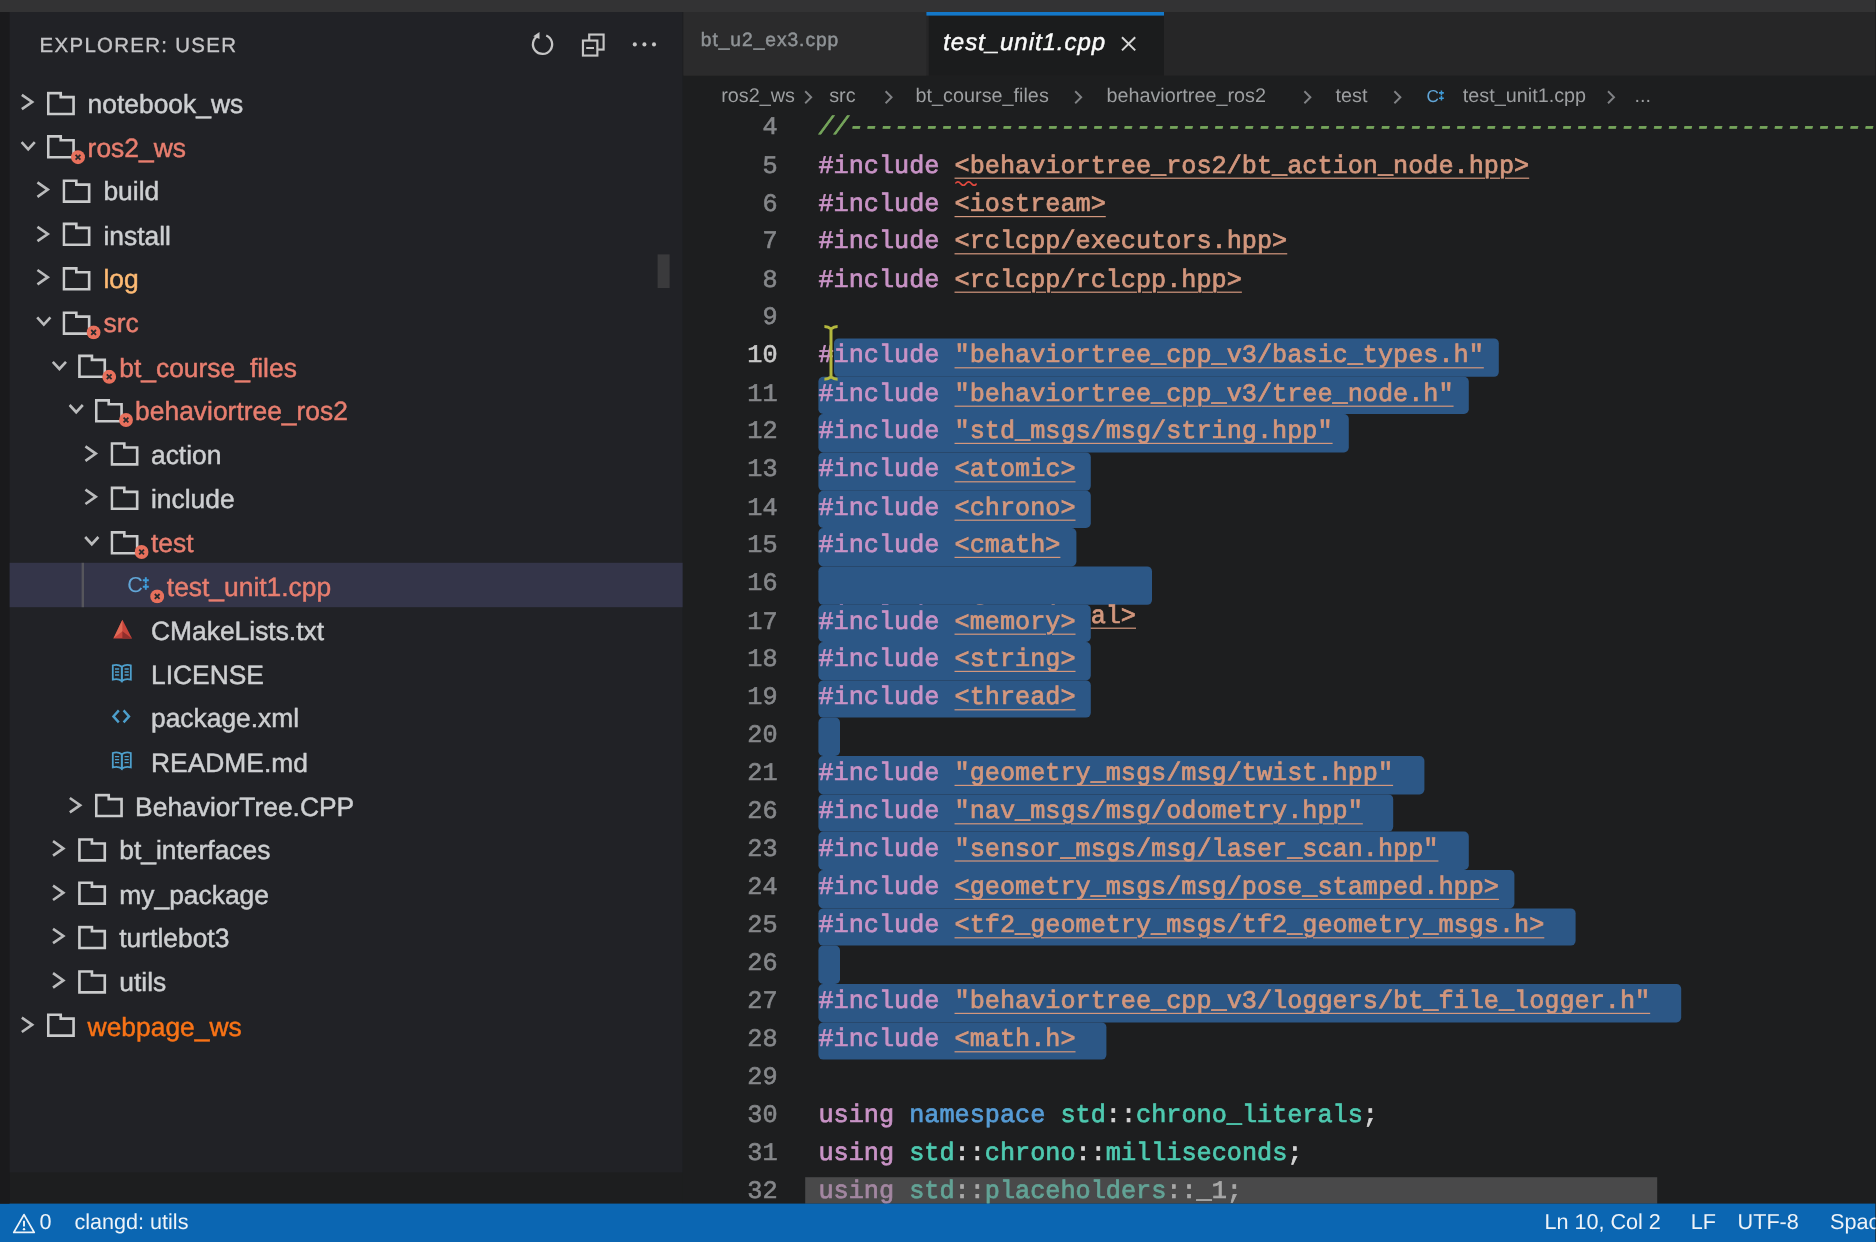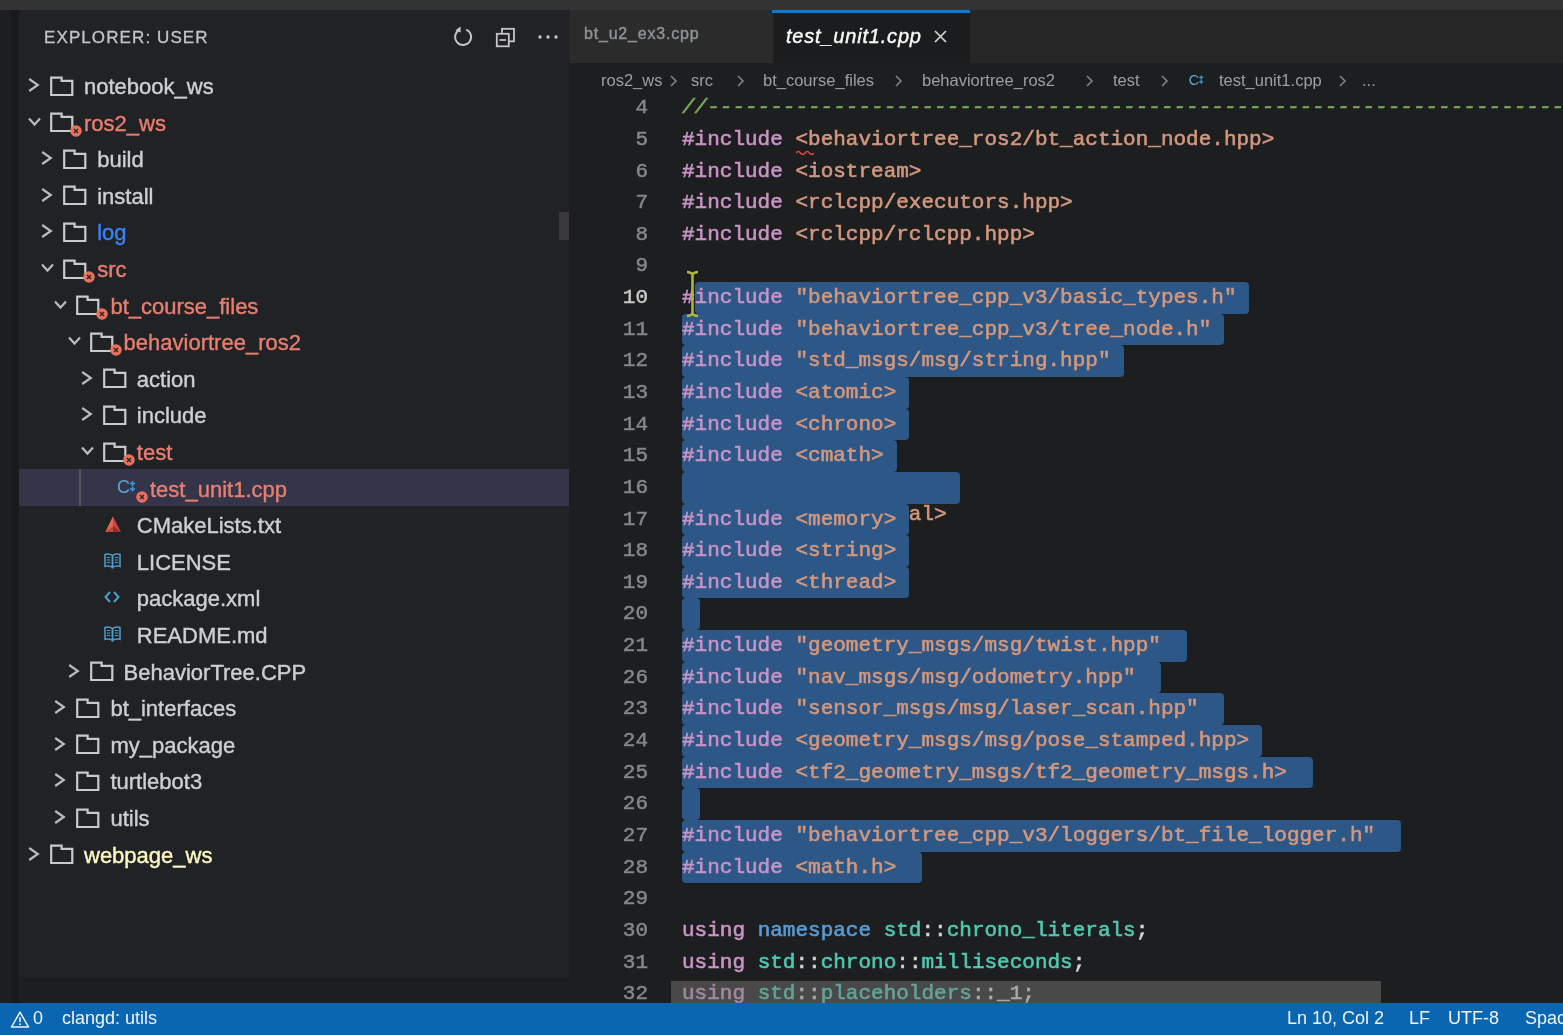--- a/index.html
+++ b/index.html
@@ -1,25 +1,25 @@
 <!DOCTYPE html>
 <html><head><meta charset="utf-8"><title>t</title><style>
 *{margin:0;padding:0;box-sizing:border-box}
 svg{display:block}
 html,body{width:1563px;height:1035px;overflow:hidden;background:#1d1e1f;font-family:"Liberation Sans",sans-serif;position:relative}
 .tl{position:absolute;font-size:22px;white-space:pre;-webkit-text-stroke:.4px}
 .gut{position:absolute;width:79px;left:569px;text-align:right;font:21px "Liberation Mono",monospace;line-height:31.64px;height:31.64px;-webkit-text-stroke:.5px}
 .cl{position:absolute;left:682.0px;font:21px "Liberation Mono",monospace;line-height:31.64px;height:31.64px;white-space:pre;-webkit-text-stroke:.6px}
 .pp{color:#c993c6} .kw{color:#569CD6} .str{color:#d3977d} .cmt{color:#76a65c;font-style:italic} .typ{color:#4EC9B0} .pun{color:#d4d4d4}
-.u{text-decoration-thickness:1.3px;text-underline-offset:4px}
+.u{text-decoration:underline;text-decoration-thickness:1.3px;text-underline-offset:4px}
 </style></head><body>
 
 <div style="position:absolute;left:0;top:0;width:1563px;height:10px;background:#333334"></div>
 
-<div style="position:absolute;left:11px;top:10px;width:569px;height:967px;background:#212226">
+<div style="position:absolute;left:0;top:10px;width:569px;height:967px;background:#212226">
   <div style="position:absolute;left:0;top:0;width:8px;height:993px;background:#1a1a1c;z-index:5"></div>
   <div style="position:absolute;left:33px;top:18px;font-size:17px;letter-spacing:1.1px;color:#c5c5c7;-webkit-text-stroke:.3px">EXPLORER: USER</div>
   <div style="position:absolute;left:441px;top:16px">
       <svg width="22" height="22" viewBox="0 0 22 22" style="">
         <path d="M7.6 3.8 A8 8 0 1 0 14.2 3.6" fill="none" stroke="#c5c5c5" stroke-width="1.9"></path>
         <path d="M8.6 0.6 L8.6 6.4 L3.4 4.2 Z" fill="#c5c5c5"></path>
       </svg>
     </div>
   <div style="position:absolute;left:483px;top:16px">
       <svg width="22" height="22" viewBox="0 0 22 22" style="">
@@ -89,21 +89,21 @@
 <div style="position:absolute;left:30.2px;top:213.4px">
         <svg width="16" height="16" viewBox="0 0 16 16" style="">
           <polyline points="1.2,2 9.8,8 1.2,14" fill="none" stroke="#babbbc" stroke-width="2.2"></polyline>
         </svg>
       </div>
 <div style="position:absolute;left:52.2px;top:211.9px">
         <svg width="25" height="21" viewBox="0 0 25 21" style="">
           <path d="M1.2 19 V1.6 H11.6 V4.9 H22.3 V19 Z" fill="none" stroke="#c9cacb" stroke-width="2.2" stroke-linejoin="miter"></path>
         </svg>
       </div>
-<div class="tl" style="left:86.2px;top:210.4px;color:#3b82f6">log</div>
+<div class="tl" style="left:86.2px;top:210.4px;color:#fdba74">log</div>
 <div style="position:absolute;left:30.2px;top:250.0px">
         <svg width="16" height="16" viewBox="0 0 16 16" style="">
           <polyline points="1,4.5 6.5,10.5 12,4.5" fill="none" stroke="#babbbc" stroke-width="2.2"></polyline>
         </svg>
       </div>
 <div style="position:absolute;left:52.2px;top:248.5px">
         <svg width="25" height="21" viewBox="0 0 25 21" style="">
           <path d="M1.2 19 V1.6 H11.6 V4.9 H22.3 V19 Z" fill="none" stroke="#c9cacb" stroke-width="2.2" stroke-linejoin="miter"></path>
         </svg>
       </div>
@@ -292,21 +292,21 @@
 <div style="position:absolute;left:17.0px;top:835.6px">
         <svg width="16" height="16" viewBox="0 0 16 16" style="">
           <polyline points="1.2,2 9.8,8 1.2,14" fill="none" stroke="#babbbc" stroke-width="2.2"></polyline>
         </svg>
       </div>
 <div style="position:absolute;left:39.0px;top:834.1px">
         <svg width="25" height="21" viewBox="0 0 25 21" style="">
           <path d="M1.2 19 V1.6 H11.6 V4.9 H22.3 V19 Z" fill="none" stroke="#c9cacb" stroke-width="2.2" stroke-linejoin="miter"></path>
         </svg>
       </div>
-<div class="tl" style="left:73.0px;top:832.6px;color:#fef9c3">webpage_ws</div>
+<div class="tl" style="left:73.0px;top:832.6px;color:#f97316">webpage_ws</div>
   </div>
   <div style="position:absolute;left:548px;top:202px;width:10px;height:28px;background:#3a3a3c"></div>
 </div>
 
 <div style="position:absolute;left:569px;top:10px;width:994px;height:993px;background:#1d1e1f">
 
   <div style="position:absolute;left:0;top:0;width:994px;height:53px;background:#262627"></div>
   <div style="position:absolute;left:1px;top:0;width:202px;height:53px;background:#2b2b2c"></div>
   <div class="tl" style="left:15px;top:15px;font-size:16px;letter-spacing:.8px;color:#8f9396">bt_u2_ex3.cpp</div>
   <div style="position:absolute;left:205px;top:0;width:196px;height:53px;background:#1b1c1d"></div>

